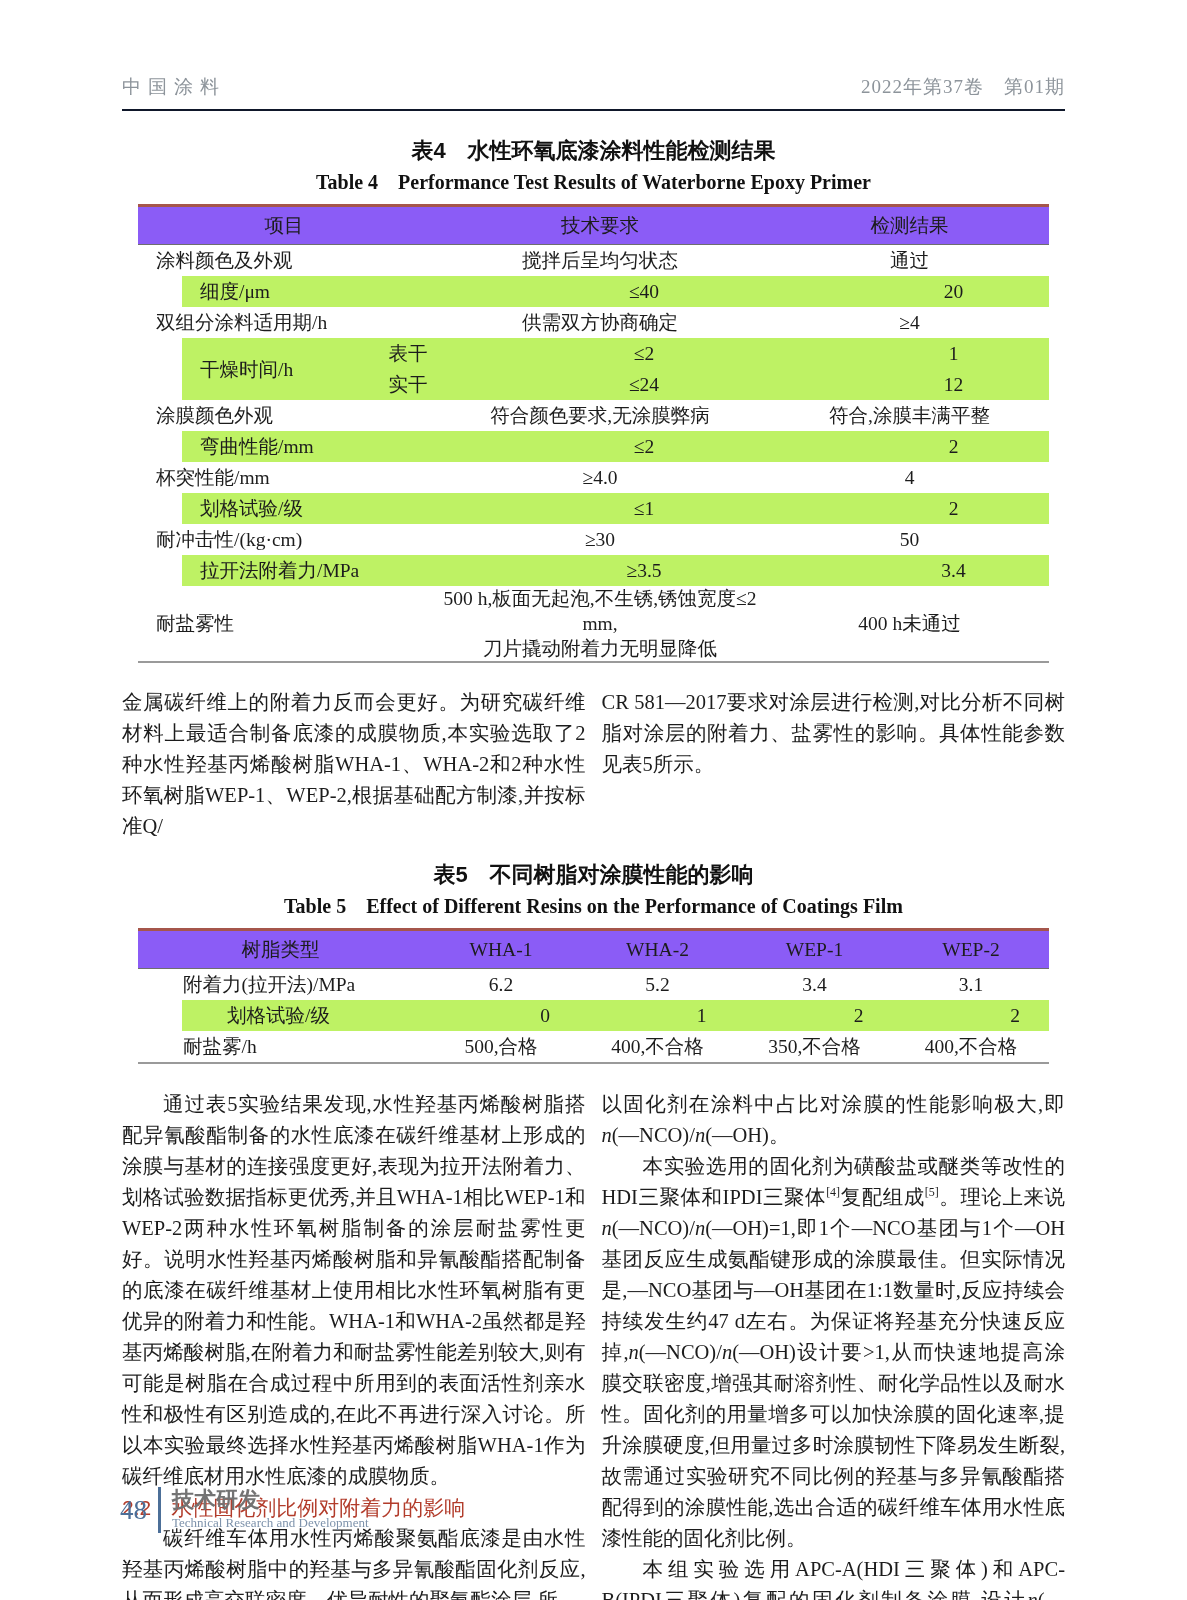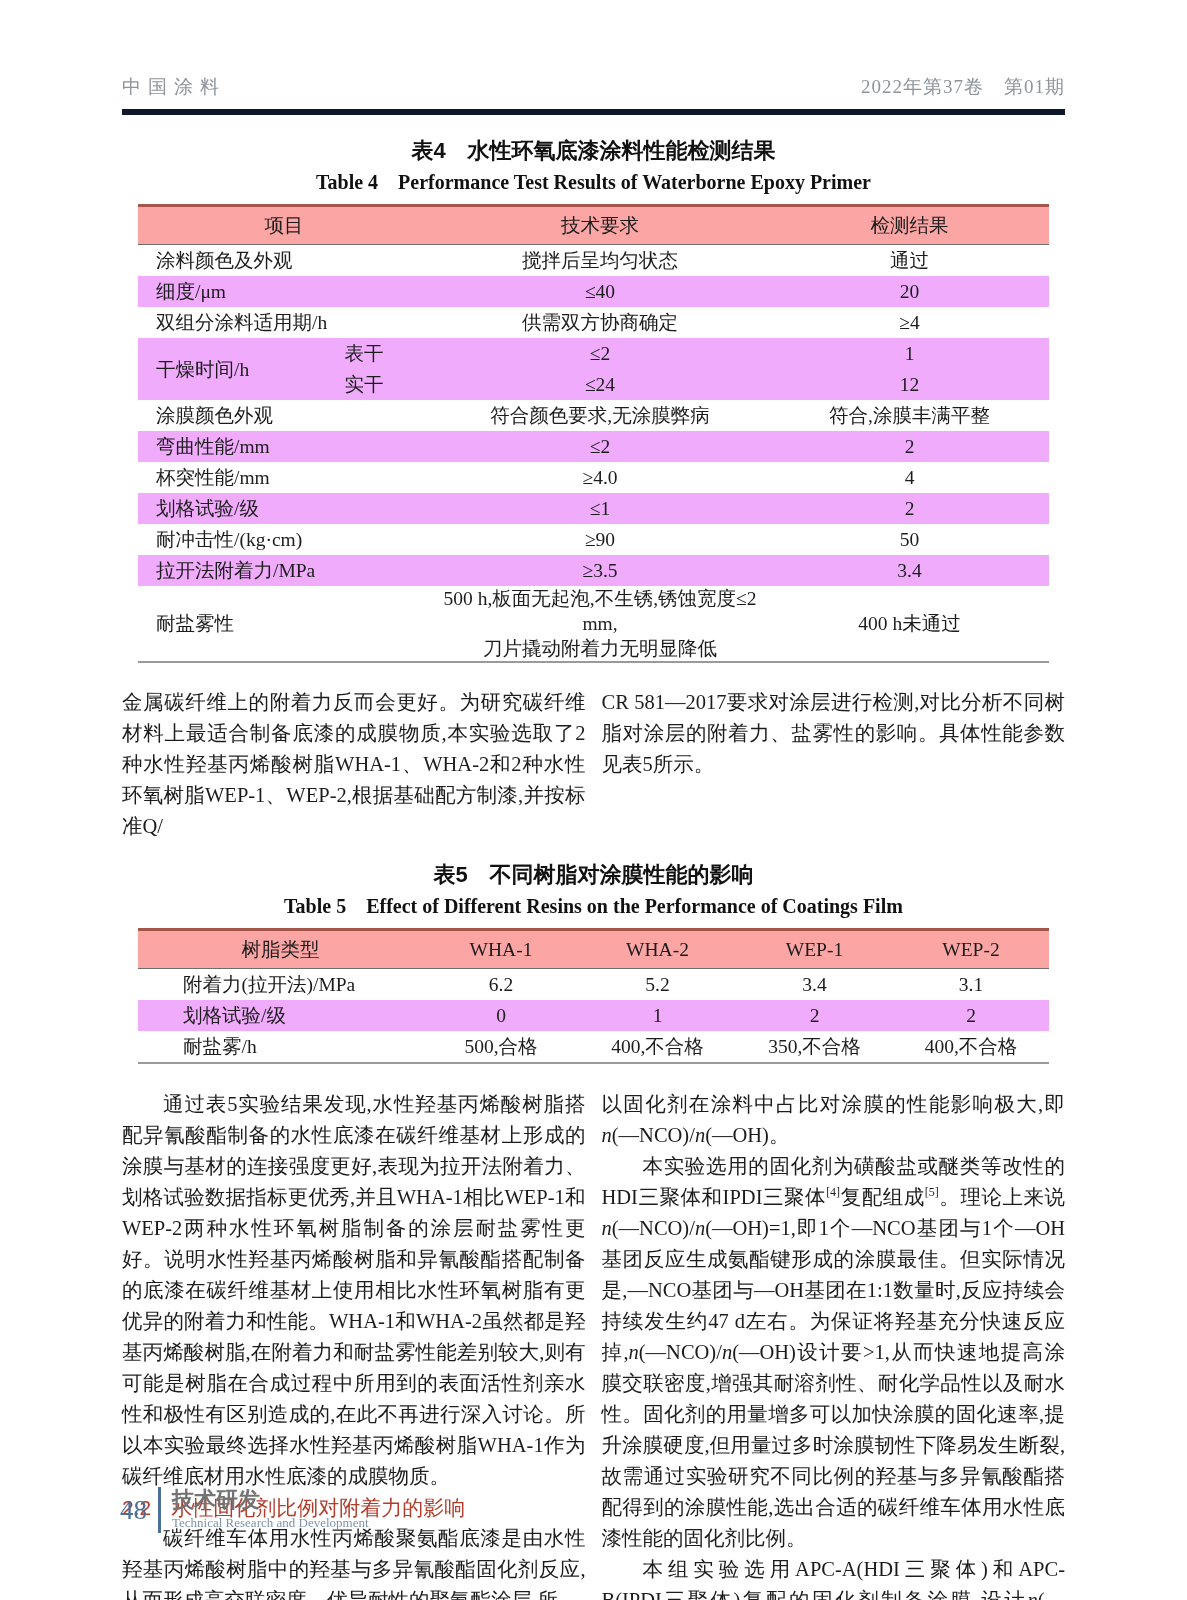--- a/index.html
+++ b/index.html
@@ -10,53 +10,53 @@
     background:#ffffff;
     font-family:"Liberation Serif","DejaVu Serif",serif;
     color:#1c1c1c;
     overflow:hidden;
   }
   
   .runhead{
     position:absolute;top:74px;left:122px;right:122px;
     display:flex;justify-content:space-between;align-items:flex-end;
     padding-bottom:9px;
-    border-bottom:6px solid #0f172a;
+    border-bottom:2px solid #0f172a;
     color:#8d949b;font-size:19px;
   }
   .runhead .l{letter-spacing:7px;}
   .runhead .r{letter-spacing:1px;text-align:center;}
   
   .content{position:absolute;top:128px;left:122px;width:943px;}
   .tbl-title-zh{
     text-align:center;font-weight:bold;font-size:22px;line-height:30px;
     font-family:"Liberation Sans","DejaVu Sans",sans-serif;
     margin-top:8px;color:#111;
   }
   .tbl-title-en{
     text-align:center;font-weight:bold;font-size:20px;line-height:28px;
     margin-top:2px;color:#111;
   }
   
   .ptable{width:911px;margin:8px auto 0 auto;border-bottom:2px solid #9a9a9a;font-size:19.5px;}
   .t-head{
     display:grid;align-items:center;height:37px;
-    background:#fca5a5;
+    background:#8b5cf6;
     border-top:3px solid #a5564b;
     border-bottom:1px solid #6e6e6e;
   }
   .t-head > div{text-align:center;}
   .t4cols{grid-template-columns:292px 340px 279px;}
   .t5cols{grid-template-columns:285px 156px 157px 157px 156px;}
   .t-row{display:grid;align-items:center;min-height:31px;}
   .t-row > div{text-align:center;line-height:25px;}
   .t-row > .c0{text-align:left;padding-left:18px;}
   .t5 .t-row > .c0{padding-left:45px;}
   .t-row.tall{min-height:57px;}
-  .shade{background:#f0abfc;}
+  .shade{background:#bef264;margin-left:44px;}
   .t4-dry{
     display:grid;grid-template-columns:160px 132px 340px 279px;
     grid-auto-rows:31px;align-items:center;
   }
   .t4-dry > div{text-align:center;}
   .t4-dry > .c0{grid-row:1 / span 2;text-align:left;padding-left:18px;}
   
   .cols{display:flex;gap:16px;}
   .mid-cols{margin-top:24px;}
   .main-cols{margin-top:25px;}
@@ -148,21 +148,21 @@
             <div class="">≥4.0</div>
             <div class="">4</div>
           </div>
           <div class="t-row t4cols shade">
             <div class="c0">划格试验/级</div>
             <div class="">≤1</div>
             <div class="">2</div>
           </div>
           <div class="t-row t4cols">
             <div class="c0">耐冲击性/(kg·cm)</div>
-            <div class="">≥90</div>
+            <div class="">≥30</div>
             <div class="">50</div>
           </div>
           <div class="t-row t4cols shade">
             <div class="c0">拉开法附着力/MPa</div>
             <div class="">≥3.5</div>
             <div class="">3.4</div>
           </div>
           <div class="t-row t4cols tall">
             <div class="c0">耐盐雾性</div>
             <div class="">500 h,板面无起泡,不生锈,锈蚀宽度≤2 mm,<br>刀片撬动附着力无明显降低</div>

